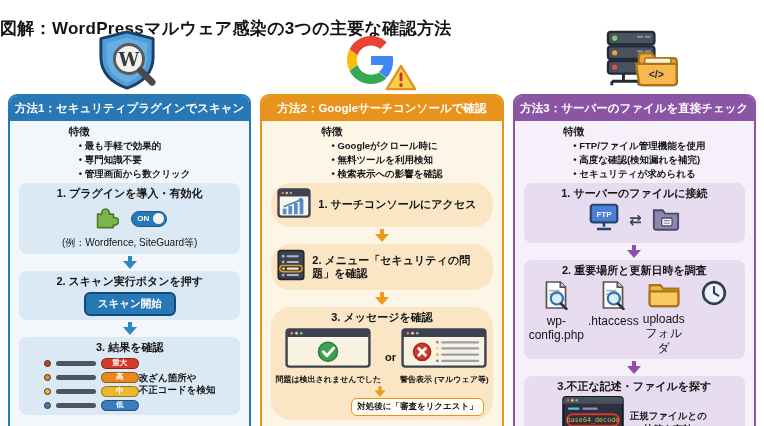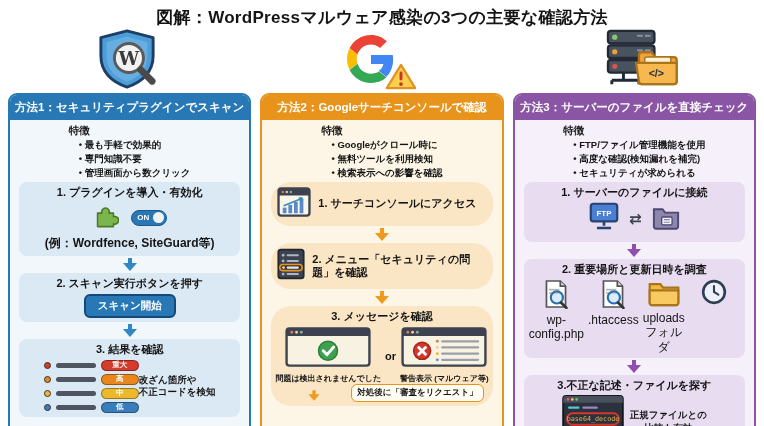--- a/index.html
+++ b/index.html
@@ -3,21 +3,21 @@
 <meta charset="utf-8">
 <style>
   * { box-sizing: border-box; margin: 0; padding: 0; }
   html,body { width:764px; height:426px; }
   body {
     font-family: "Liberation Sans", "DejaVu Sans", sans-serif;
     background:#ffffff; color:#141414; overflow:hidden;
   }
   .page { width:764px; height:426px; display:flex; flex-direction:column; }
 
-  .title { text-align:center; font-size:17px; font-weight:bold; padding-top:6px; height:30px; letter-spacing:.3px; }
+  .title { font-size:17px; font-weight:bold; padding-top:17px; height:30px; letter-spacing:.3px; }
 
   .icons-row { height:62px; display:flex; }
   .icon-slot { flex:1; display:flex; justify-content:center; align-items:flex-end; }
   .g-wrap { position:relative; width:70px; height:56px; }
   .g-wrap .g { position:absolute; left:0; top:2px; }
   .g-wrap .tri { position:absolute; right:0; bottom:-2px; }
 
   .columns { flex:1; display:flex; gap:9px; padding:4px 8px 4px 8px; }
   .col { flex:1; border-radius:9px; border:2px solid; display:flex; flex-direction:column; overflow:hidden; }
   .col1 { border-color:#2878b5; background:#f2f7fc; }
@@ -47,41 +47,41 @@
   .a1::before { background:#2f87c4; } .a1::after { border-top-color:#2f87c4; }
   .a2::before { background:#ef9a1d; } .a2::after { border-top-color:#ef9a1d; }
   .a3::before { background:#8e4fae; } .a3::after { border-top-color:#8e4fae; }
   .arrow-sm { transform:scale(.8); margin:0 auto; }
 
   .row-c { display:flex; justify-content:center; align-items:center; gap:12px; margin:2px 0; }
   .toggle { width:36px; height:16px; background:#2878b5; border:1.5px solid #1b5a8c; border-radius:9px;
       display:flex; align-items:center; padding:0 2px; gap:3px; }
   .toggle .t-label { color:#fff; font-size:8px; font-weight:bold; padding-left:3px; }
   .toggle .knob { width:11px; height:11px; background:#f2f2f2; border-radius:50%; margin-left:auto; }
-  .note { font-size:12px; font-weight:bold; margin-top:1px; }
+  .note { font-size:10px; font-weight:normal; margin-top:1px; }
 
   .scan-btn { display:inline-block; background:#2878b5; border:2px solid #15497c; color:#fff;
       font-size:10.5px; font-weight:bold; border-radius:6px; padding:3px 12px; margin-top:3px; }
 
   .sev-wrap { display:flex; justify-content:center; align-items:center; gap:0; margin-top:3px; }
   .sev-list { display:flex; flex-direction:column; gap:3px; }
   .sev-row { display:flex; align-items:center; gap:5px; }
   .sev-dot { width:7px; height:7px; border-radius:50%; border:1px solid #333; }
   .sev-bar { width:40px; height:5px; border-radius:3px; background:#4e5560; }
   .sev-badge { width:38px; height:11px; border-radius:6px; color:#fff; font-size:7.5px; font-weight:bold;
       display:flex; align-items:center; justify-content:center; border:1px solid rgba(0,0,0,.35); }
   .sev-note { font-size:9.5px; font-weight:bold; text-align:left; line-height:1.3; }
 
   .step-flex { display:flex; align-items:center; gap:7px; text-align:left; padding:5px 6px; }
 
   .win-row { display:flex; justify-content:center; align-items:center; gap:4px; margin-top:3px; }
   .or-label { font-size:11px; font-weight:bold; }
   .win-col { display:flex; flex-direction:column; align-items:center; }
   .win-label { font-size:8px; font-weight:bold; margin-top:2px; white-space:nowrap; }
-  .request-wrap { display:flex; flex-direction:row; align-items:flex-end; padding-right:4px;justify-content:center; }
+  .request-wrap { display:flex; flex-direction:column; align-items:flex-end; padding-right:4px;justify-content:center; }
   .request-box { background:#fffdf4; border:1.5px solid #e8941c; border-radius:6px;
       font-size:8.5px; font-weight:bold; padding:2px 5px; white-space:nowrap; }
 
   .transfer { font-size:15px; font-weight:bold; color:#3b4252; }
   .inspect-row { display:flex; justify-content:center; align-items:flex-start; gap:4px; margin-top:2px; }
   .inspect-item { display:flex; flex-direction:column; align-items:center; width:56px; }
   .inspect-label { font-size:12px; font-weight:normal; line-height:1.2; }
   .inspect-note { font-size:7.3px; font-weight:bold; line-height:1.25; }
   .code-row { display:flex; justify-content:center; align-items:center; gap:6px; margin-top:2px; }
   .code-note { font-size:9.5px; font-weight:bold; line-height:1.3; }

